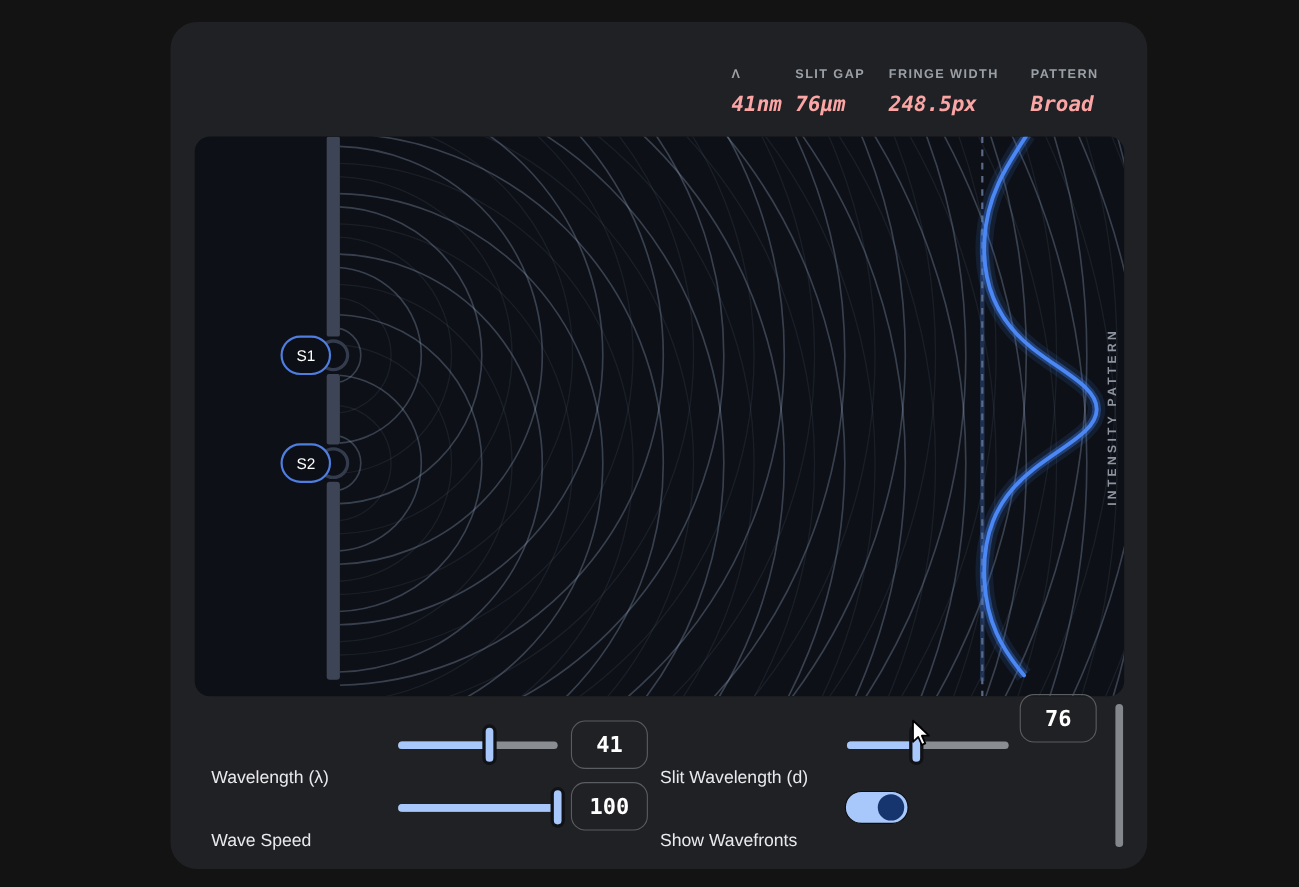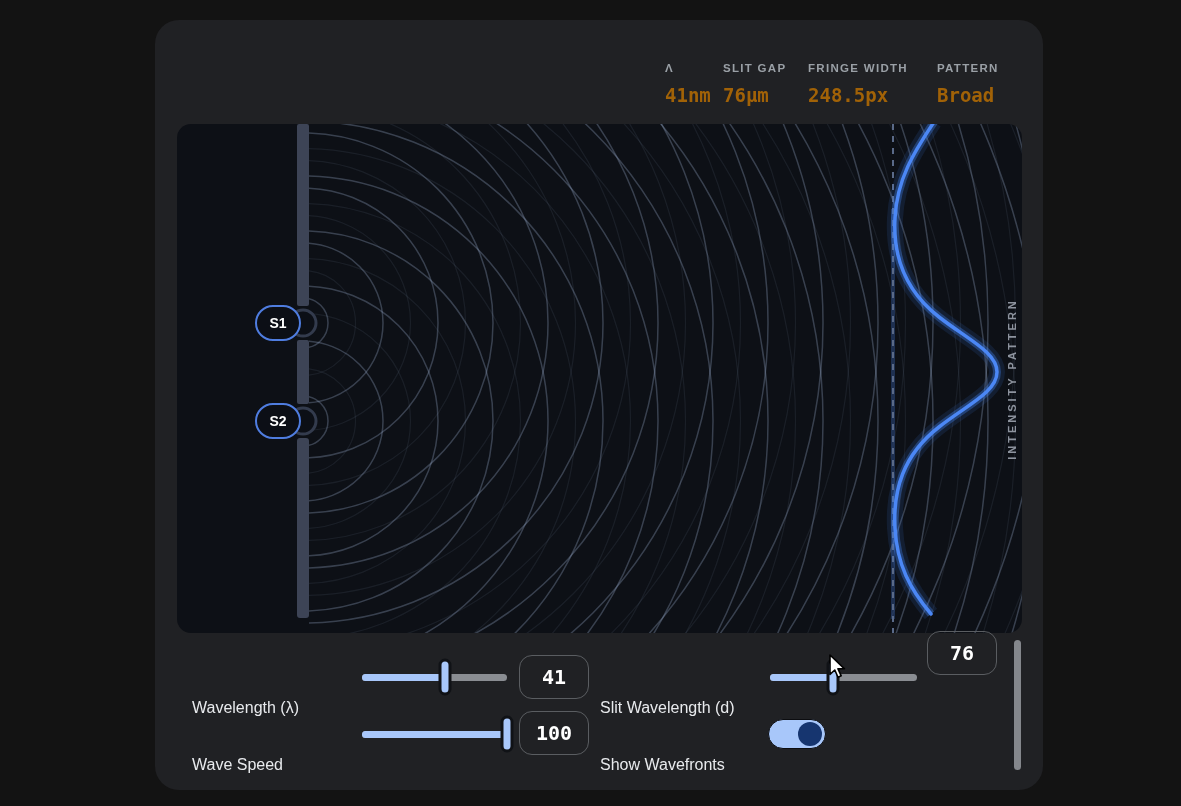--- a/index.html
+++ b/index.html
@@ -5,28 +5,28 @@
   html,body{margin:0;padding:0;background:#131313;}
   .page{position:relative;width:1181px;height:806px;background:#131313;overflow:hidden;
         font-family:"Liberation Sans",sans-serif;}
   .abs{position:absolute;}
 
   .card{left:155px;top:20px;width:888px;height:770px;background:#202124;border-radius:24px;}
 
   .title{left:192px;top:71px;font-size:21px;font-weight:500;color:#e8eaed;letter-spacing:.2px;}
 
   .stat-label{top:62px;font-size:11.5px;font-weight:600;letter-spacing:1.3px;color:#9aa0a6;}
-  .stat-value{top:84px;font-size:19px;font-weight:bold;color:#a16207;
-              font-family:"DejaVu Sans Mono",monospace;}
+  .stat-value{top:84px;font-size:19px;font-weight:bold;color:#fca5a5;
+              font-family:"DejaVu Sans Mono",monospace;font-style:italic;}
 
   .canvas{left:177px;top:124px;width:845px;height:509px;background:#0d1016;border-radius:14px;overflow:hidden;}
   .sim-svg{position:absolute;left:0;top:0;}
 
   .slit-pill{width:42px;height:32px;border:2px solid #4f7de0;border-radius:18px;background:#0c0f16;
-             color:#fff;font-size:14px;font-weight:700;display:flex;align-items:center;justify-content:center;}
+             color:#fff;font-size:14px;font-weight:400;display:flex;align-items:center;justify-content:center;}
   .screen-label{right:4px;top:50%;transform:translateY(-50%) rotate(180deg);writing-mode:vertical-rl;
                 color:#8d939e;font-size:11px;font-weight:600;letter-spacing:3px;}
 
   .ctl-label{font-size:16px;color:#e8eaed;margin-top:32px;}
 
   .slider{height:36px;display:flex;align-items:center;}
   .track{position:relative;width:100%;height:7px;border-radius:4px;background:#8a8d92;}
   .fill{position:absolute;left:0;top:0;height:100%;border-radius:4px;background:#a8c7fa;}
   .thumb{position:absolute;top:50%;width:13px;height:37px;border-radius:8px;background:#a8c7fa;
          border:3px solid #101216;transform:translate(-50%,-50%);box-sizing:border-box;}

